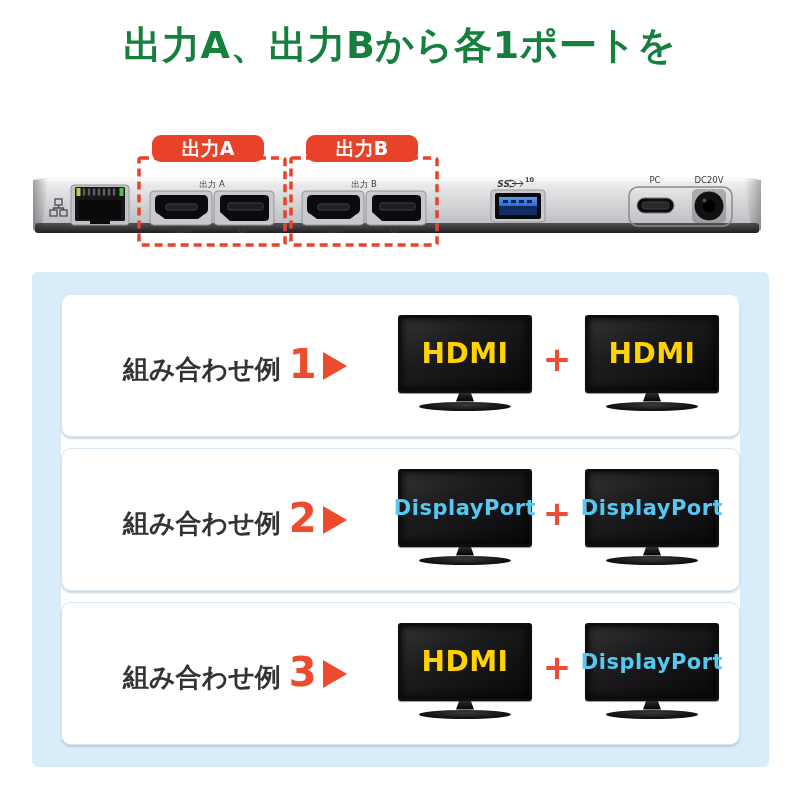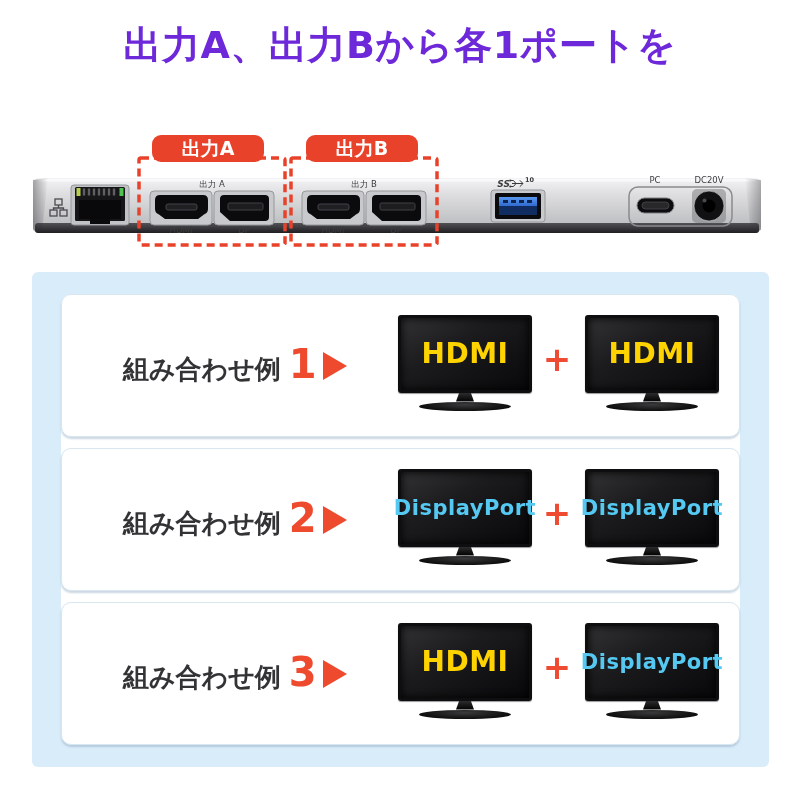--- a/index.html
+++ b/index.html
@@ -5,21 +5,21 @@
   * { margin:0; padding:0; box-sizing:border-box; }
   html,body { background:#ffffff; }
   .page {
     position:relative; width:800px; height:800px; margin:0 auto;
     background:#ffffff; overflow:hidden;
     font-family:"DejaVu Sans","Liberation Sans",sans-serif;
   }
   
   .title {
     position:absolute; top:22px; left:0; width:800px;
-    text-align:center; font-weight:bold; color:#6d28d9;
+    text-align:center; font-weight:bold; color:#15803d;
     font-size:38px; line-height:47px; letter-spacing:0.5px;
   }
   
   .device-svg { position:absolute; left:0; top:130px; }
   
   .panel {
     position:absolute; left:32px; top:272px; width:737px; height:495px;
     background:#d9ecfa; border-radius:6px;
   }
   .card-stack {

